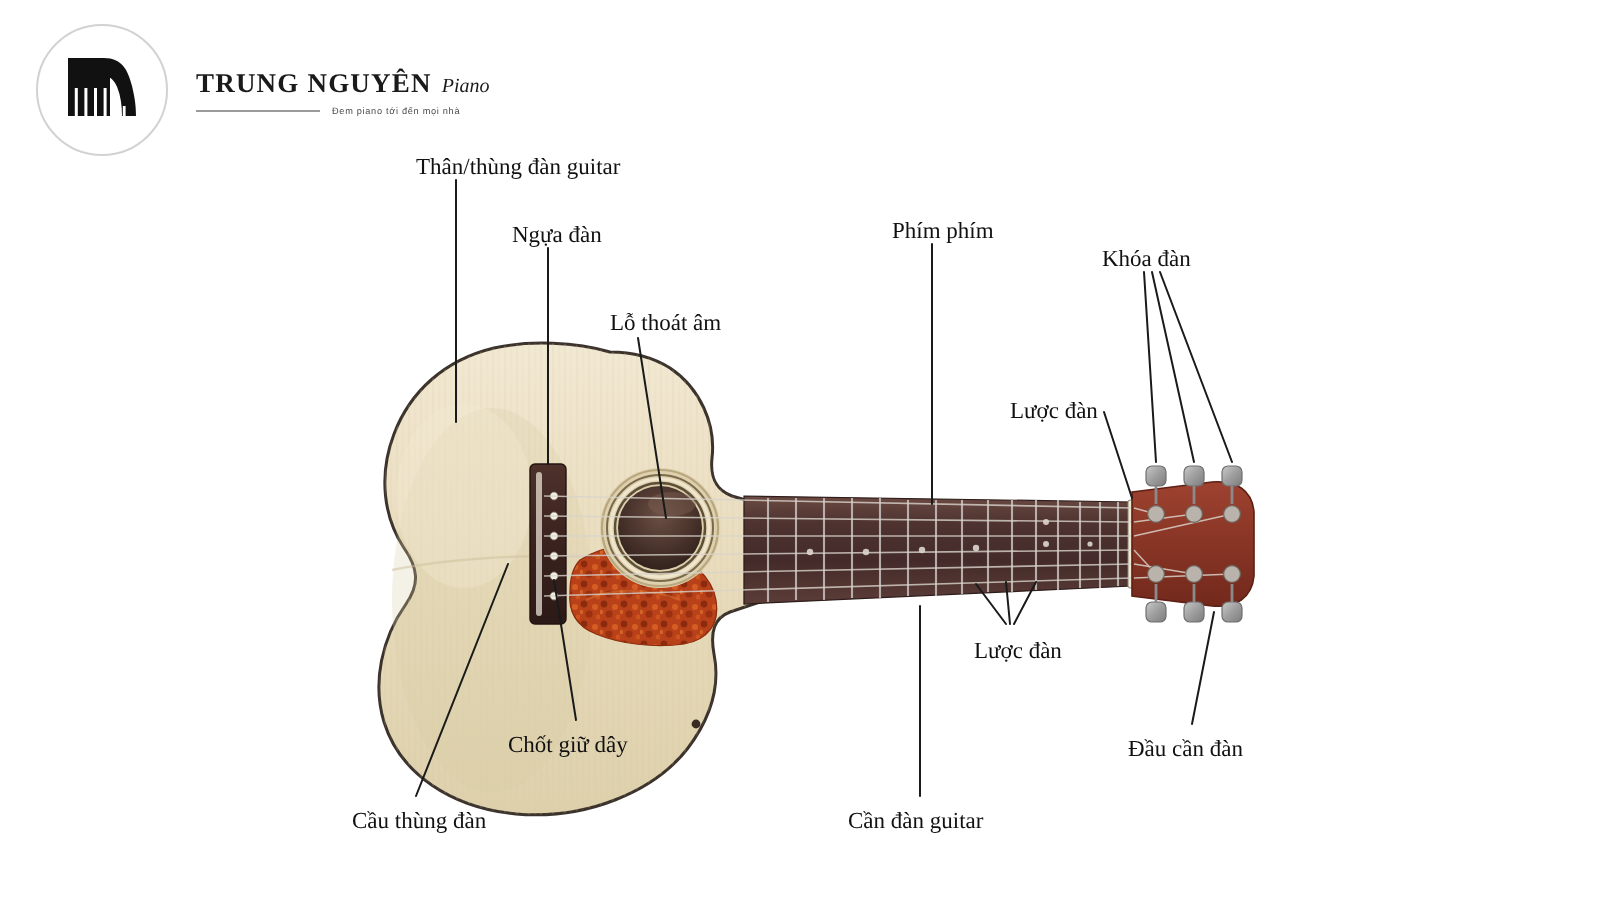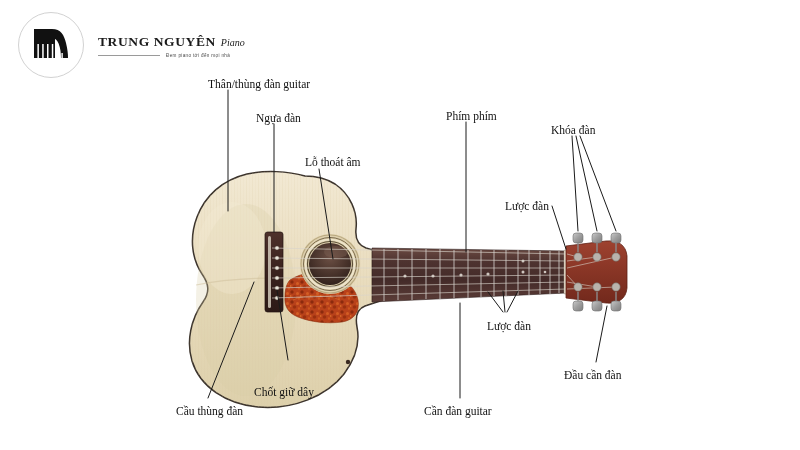--- a/index.html
+++ b/index.html
@@ -349,17 +349,17 @@
   </svg>
 
   <div class="lbl" style="left:208px;top:78px;">Thân/thùng đàn guitar</div>
   <div class="lbl" style="left:256px;top:112px;">Ngựa đàn</div>
   <div class="lbl" style="left:305px;top:156px;">Lỗ thoát âm</div>
   <div class="lbl" style="left:446px;top:110px;">Phím phím</div>
   <div class="lbl" style="left:551px;top:124px;">Khóa đàn</div>
   <div class="lbl" style="left:505px;top:200px;">Lược đàn</div>
   <div class="lbl" style="left:487px;top:320px;">Lược đàn</div>
   <div class="lbl" style="left:564px;top:369px;">Đầu cần đàn</div>
-  <div class="lbl" style="left:254px;top:367px;margin-top:19px;">Chốt giữ dây</div>
+  <div class="lbl" style="left:254px;top:367px;">Chốt giữ dây</div>
   <div class="lbl" style="left:176px;top:405px;">Cầu thùng đàn</div>
   <div class="lbl" style="left:424px;top:405px;">Cần đàn guitar</div>
 
 </div>
 
 </body></html>

